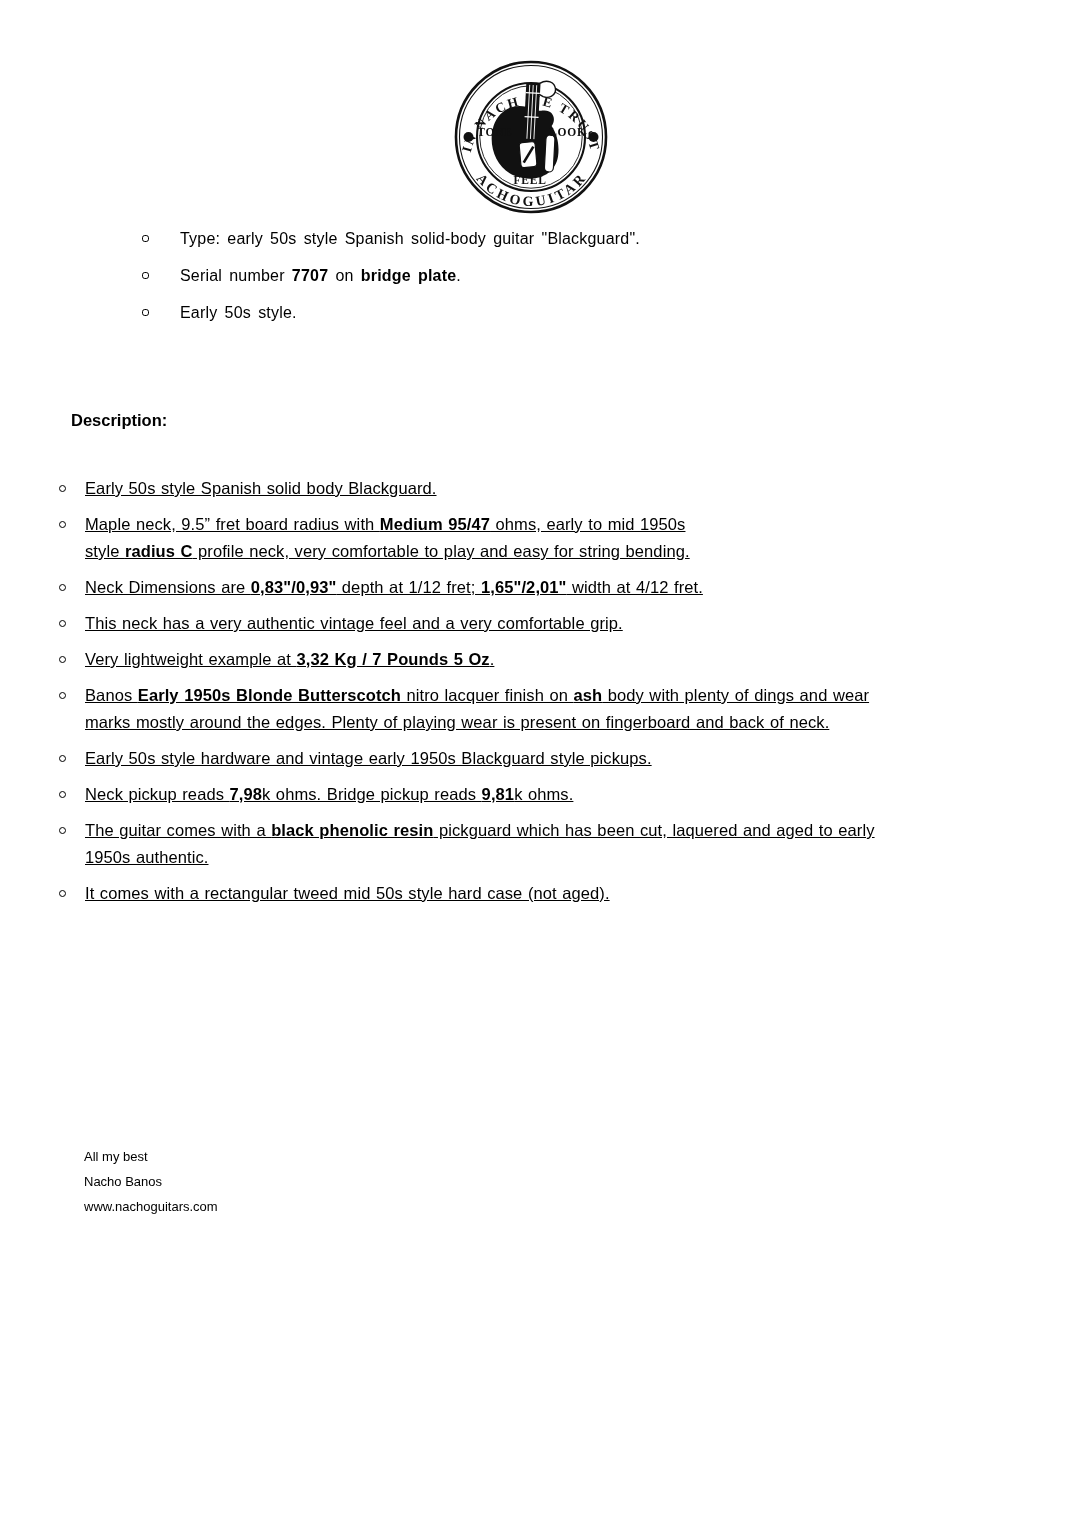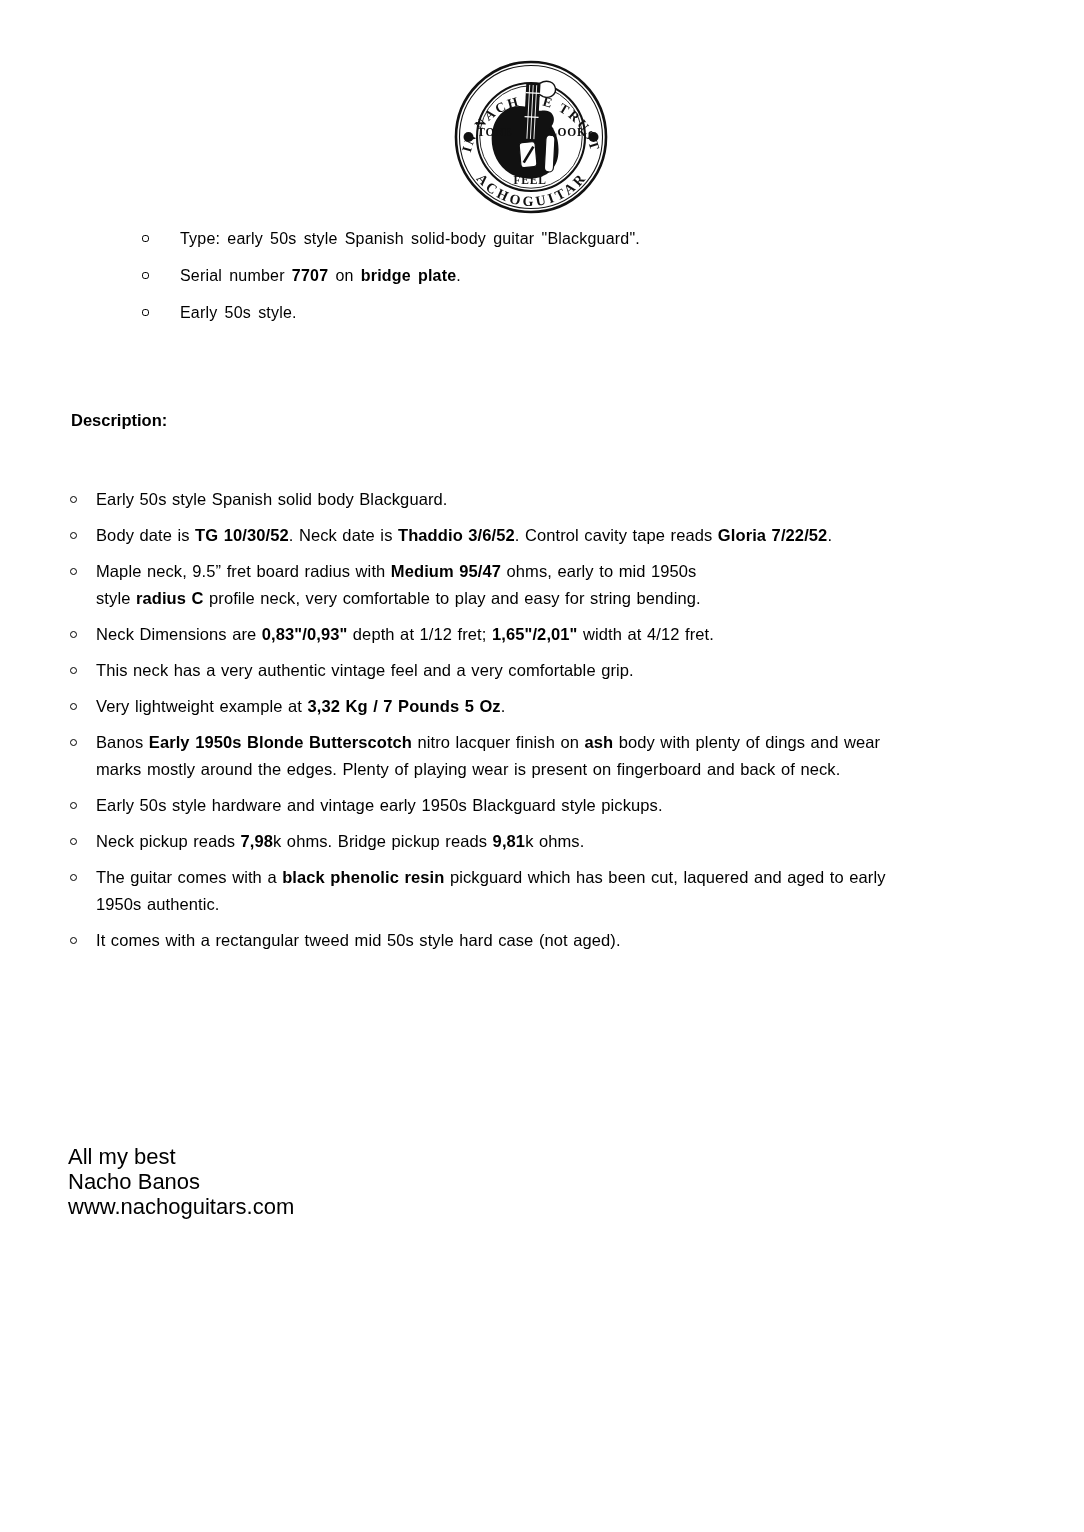--- a/index.html
+++ b/index.html
@@ -65,48 +65,49 @@
     font-weight: bold;
     line-height: 22px;
   }
 
   
   .desc-list {
     position: absolute;
     left: 57px;
     top: 474px;
     width: 910px;
-    margin: 12px; padding: 0;
+    margin: 1px; padding: 0;
     list-style: none;
     font-size: 16.5px;
     letter-spacing: 0.1px;
     word-spacing: 0.8px;
+    text-decoration: underline;
   }
   .desc-list li {
     position: relative;
     padding-left: 27px;
     line-height: 27px;
     margin-bottom: 9px;
   }
   .desc-list li::before {
     content: "";
     position: absolute;
     left: 1px; top: 10px;
     width: 5px; height: 5px;
     border: 1.3px solid #000;
     border-radius: 50%;
   }
   .desc-list b, .top-list b { font-weight: bold; }
 
   
   .signature {
     position: absolute;
-    left: 68px;
+    left: 84px;
     top: 1144px;
-    font-size: 22px;
+    font-size: 13px;
     line-height: 25px;
   }
 </style>
 </head>
 <body>
 
 <div class="page">
 
   <div class="logo">
     <svg viewBox="-80 -80 160 160" xmlns="http://www.w3.org/2000/svg">
@@ -170,21 +171,20 @@
   <ul class="top-list">
       <li><span>Type: early 50s style Spanish solid-body guitar "Blackguard".</span></li>
       <li><span>Serial number </span><b>7707</b><span> on </span><b>bridge plate</b><span>.</span></li>
       <li><span>Early 50s style.</span></li>
     </ul>
 
   <h3 class="desc-heading">Description:</h3>
 
   <ul class="desc-list">
       <li><span>Early 50s style Spanish solid body Blackguard.</span></li>
-      <li><span>Body date is </span><b>TG 10/30/52</b><span>. Neck date is </span><b>Thaddio 3/6/52</b><span>. Control cavity tape reads </span><b>Gloria 7/22/52</b><span>.</span></li>
       <li><span>Maple neck, 9.5” fret board radius with </span><b>Medium 95/47</b><span> ohms, early to mid 1950s</span><br><span>style </span><b>radius C</b><span> profile neck, very comfortable to play and easy for string bending.</span></li>
       <li><span>Neck Dimensions are </span><b>0,83"/0,93"</b><span> depth at 1/12 fret; </span><b>1,65"/2,01"</b><span> width at 4/12 fret.</span></li>
       <li><span>This neck has a very authentic vintage feel and a very comfortable grip.</span></li>
       <li><span>Very lightweight example at </span><b>3,32 Kg / 7 Pounds 5 Oz</b><span>.</span></li>
       <li><span>Banos </span><b>Early 1950s Blonde Butterscotch</b><span> nitro lacquer finish on </span><b>ash</b><span> body with plenty of dings and wear</span><br><span>marks mostly around the edges. Plenty of playing wear is present on fingerboard and back of neck.</span></li>
       <li><span>Early 50s style hardware and vintage early 1950s Blackguard style pickups.</span></li>
       <li><span>Neck pickup reads </span><b>7,98</b><span>k ohms. Bridge pickup reads </span><b>9,81</b><span>k ohms.</span></li>
       <li><span>The guitar comes with a </span><b>black phenolic resin</b><span> pickguard which has been cut, laquered and aged to early</span><br><span>1950s authentic.</span></li>
       <li><span>It comes with a rectangular tweed mid 50s style hard case (not aged).</span></li>
     </ul>

